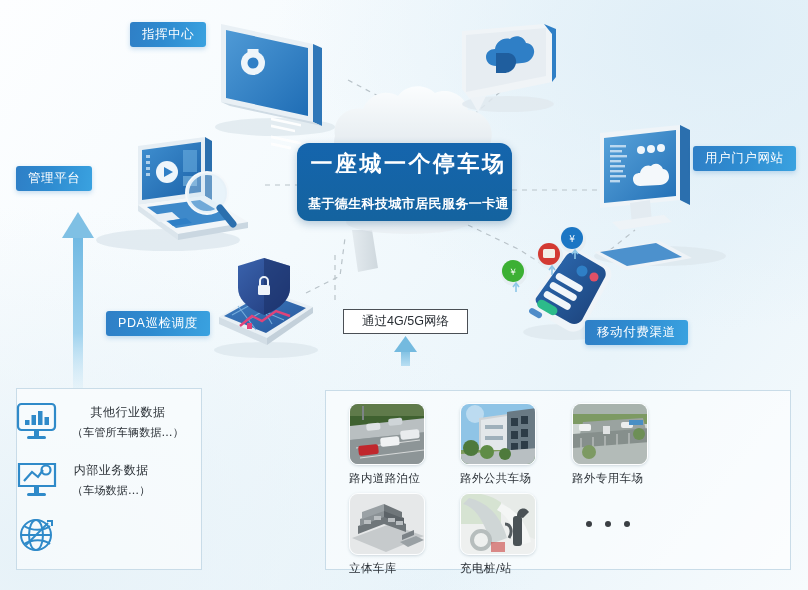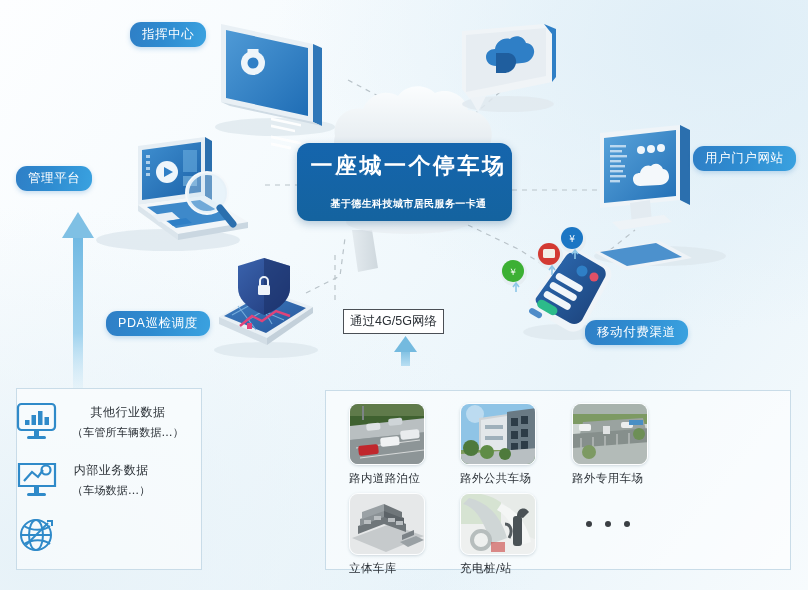--- a/index.html
+++ b/index.html
@@ -16,21 +16,21 @@
       linear-gradient(128deg, #fdfeff 0%, #f4fafd 38%, #e9f4fa 70%, #f7fbfd 100%);
   }
   .layer { position: absolute; inset: 0; }
   svg.layer { pointer-events: none; }
 
   
   .pill {
     position: absolute;
     display: flex; align-items: center; justify-content: center;
     height: 25px; padding: 0 12px;
-    border-radius: 11px;
+    border-radius: 3px;
     background: linear-gradient(100deg, #2f7fc6 0%, #2e8bd0 45%, #3aa2e0 100%);
     color: #ffffff; font-size: 12.5px; letter-spacing: .6px;
     white-space: nowrap;
     box-shadow: 0 2px 5px rgba(47,127,198,.26);
   }
 
   
   .banner {
     position: absolute; left: 297px; top: 143px;
     width: 215px; height: 78px;
@@ -41,29 +41,29 @@
     align-items: center; justify-content: center;
     color: #fff;
     padding-left: 8px;
   }
   .banner-title {
     font-size: 22px; font-weight: bold; letter-spacing: 2.5px;
     font-family: "DejaVu Serif", "Liberation Serif", serif;
     line-height: 1.1;
   }
   .banner-sub {
-    font-size: 10px; letter-spacing: .4px; margin-top: 20px;
+    font-size: 13px; letter-spacing: .4px; margin-top: 20px;
     font-family: "DejaVu Serif", "Liberation Serif", serif;
     font-weight: bold;
   }
 
   
   .netbox {
     position: absolute; left: 343px; top: 309px;
-    width: 101px; height: 25px;
+    width: 125px; height: 25px;
     border: 1.3px solid #4a4f55; background: #ffffff;
     display: flex; align-items: center; justify-content: center;
     font-size: 12.5px; color: #2a2f35; white-space: nowrap;
   }
 
   
   .panel {
     position: absolute;
     background: rgba(255,255,255,.55);
     border: 1.4px solid #c9dce8;

